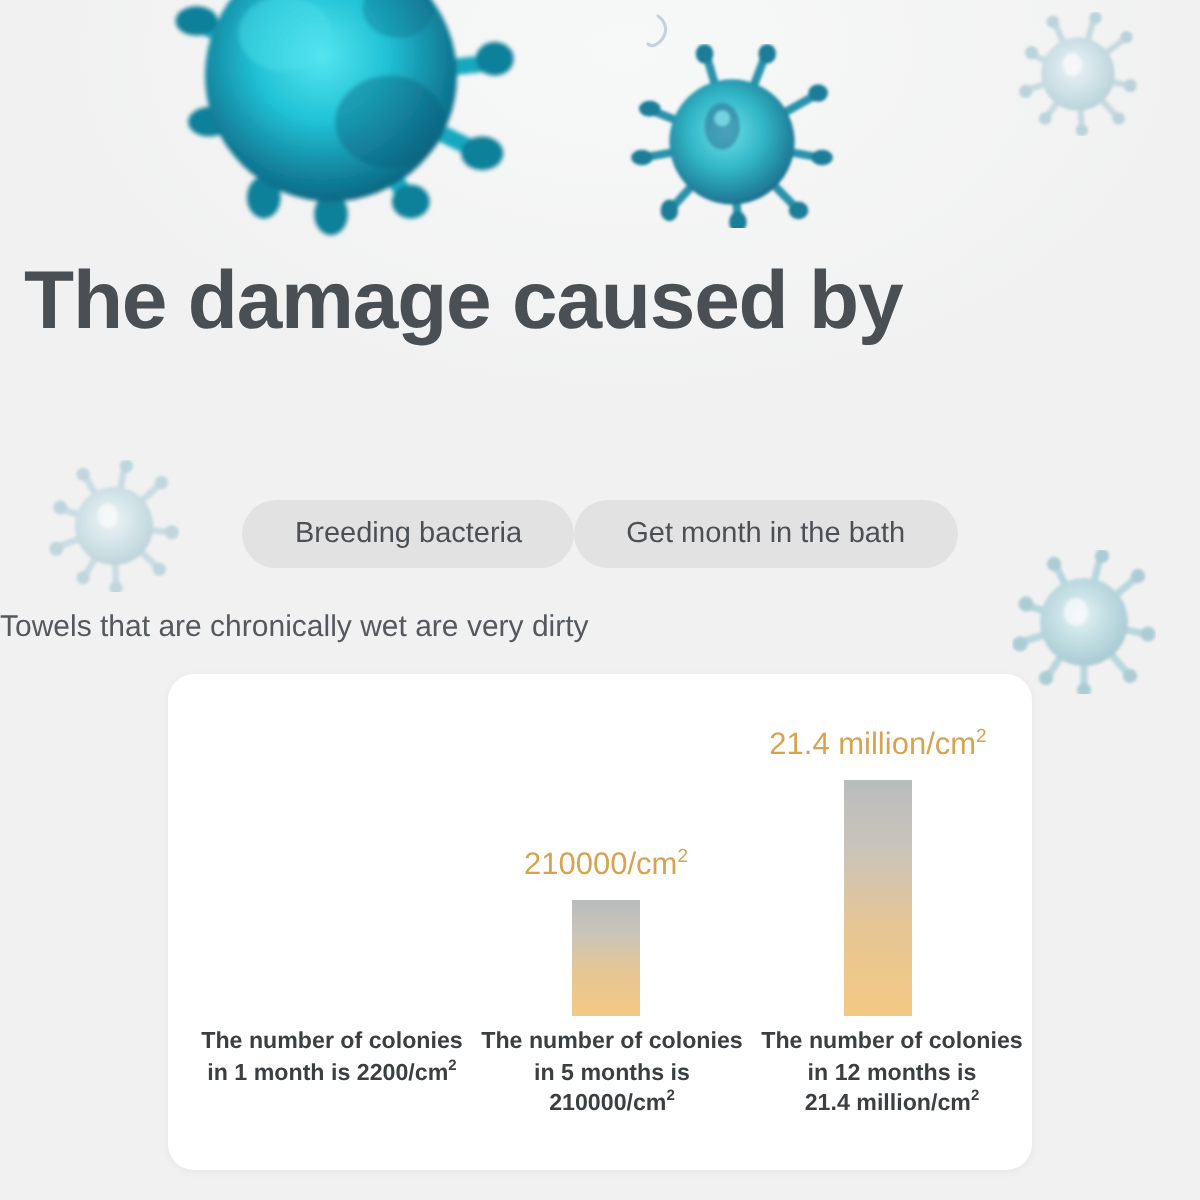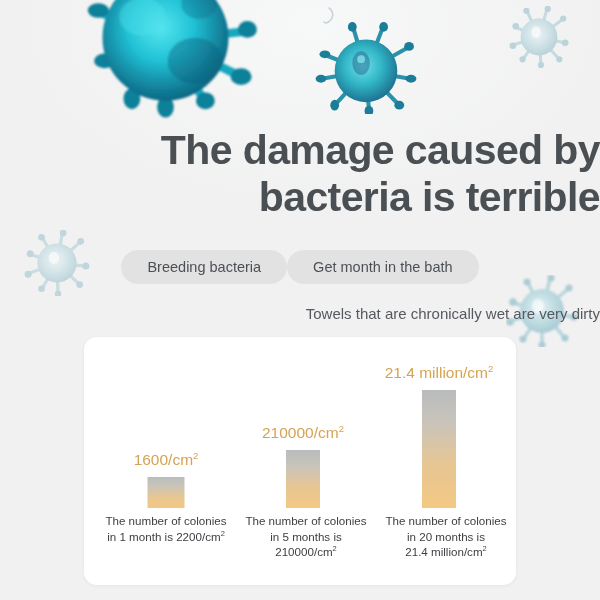--- a/index.html
+++ b/index.html
@@ -35,21 +35,21 @@
   #microbe-tr     { left: 508px; top: 6px;    width: 62px;  height: 62px;  opacity: .72; }
   #microbe-left   { left: 24px;  top: 230px;  width: 66px;  height: 66px;  opacity: .72; }
   #microbe-right  { left: 506px; top: 275px;  width: 72px;  height: 72px;  opacity: .80; }
   #microbe-tiny   { left: 318px; top: 6px;    width: 22px;  height: 22px;  opacity: .45; }
 
   
   #headline {
     position: absolute;
     left: 12px; right: 0;
     top: 127px;
-    text-align: right;
+    text-align: left;
     color: #4a4f54;
     font-weight: bold;
     font-size: 41px;
     line-height: 47px;
     letter-spacing: -0.6px;
     z-index: 5;
   }
   #headline .ln { display: block; }
 
   
@@ -75,21 +75,21 @@
     border: none;
     font-family: "Liberation Sans", sans-serif;
     cursor: pointer;
   }
 
   
   #subtitle {
     position: absolute;
     left: 0; right: 0;
     top: 305px;
-    text-align: right;
+    text-align: left;
     color: #55595e;
     font-size: 15px;
     z-index: 5;
   }
 
   
   #chart-card {
     position: absolute;
     left: 84px;
     top: 337px;
@@ -147,20 +147,21 @@
   #col-3 { left: 291px; width: 128px; height: 171px; }
   #col-3 .bar { width: 34px; height: 118px; }
   #col-3 .value-label { bottom: 126px; }
 
   
   #caption-row {
     position: absolute;
     left: 12px; right: 0;
     top: 176px;
     display: flex;
+    font-weight: bold;
   }
   .caption {
     flex: 1;
     text-align: center;
     color: #3c3f42;
     font-size: 11.6px;
     line-height: 15.5px;
     padding: 0 4px;
   }
   .caption sup {
@@ -386,40 +387,33 @@
   </div>
 
   <div class="microbe" id="microbe-tiny">
     <svg viewBox="0 0 22 22">
       <path d="M11 2 C14 4 16 8 14 12 C12 16 8 18 6 16" fill="none" stroke="#3b5d8c" stroke-width="1.6" stroke-linecap="round" opacity=".55"></path>
     </svg>
   </div>
 
   <h1 id="headline">
     <span class="ln">The damage caused by</span>
-    <span class="ln">bacteria is terrible</span>
   </h1>
 
   <div id="pill-row">
     <button class="pill">Breeding bacteria</button>
     <button class="pill">Get month in the bath</button>
   </div>
 
   <div id="subtitle">Towels that are chronically wet are very dirty</div>
 
   <div id="chart-card">
 
     <div id="chart-plot">
 
-      <div class="col" id="col-1">
-        <div class="value-label">
-          <span>1600/cm</span><sup>2</sup>
-        </div>
-        <div class="bar"></div>
-      </div>
 
       <div class="col" id="col-2">
         <div class="value-label">
           <span>210000/cm</span><sup>2</sup>
         </div>
         <div class="bar"></div>
       </div>
 
       <div class="col" id="col-3">
         <div class="value-label">
@@ -435,20 +429,20 @@
         <span>The number of colonies</span><br>
         <span>in 1 month is 2200/cm</span><sup>2</sup>
       </div>
       <div class="caption">
         <span>The number of colonies</span><br>
         <span>in 5 months is</span><br>
         <span>210000/cm</span><sup>2</sup>
       </div>
       <div class="caption">
         <span>The number of colonies</span><br>
-        <span>in 20 months is</span><br>
+        <span>in 12 months is</span><br>
         <span>21.4 million/cm</span><sup>2</sup>
       </div>
     </div>
 
   </div>
 
 </div>
 
 </body></html>

